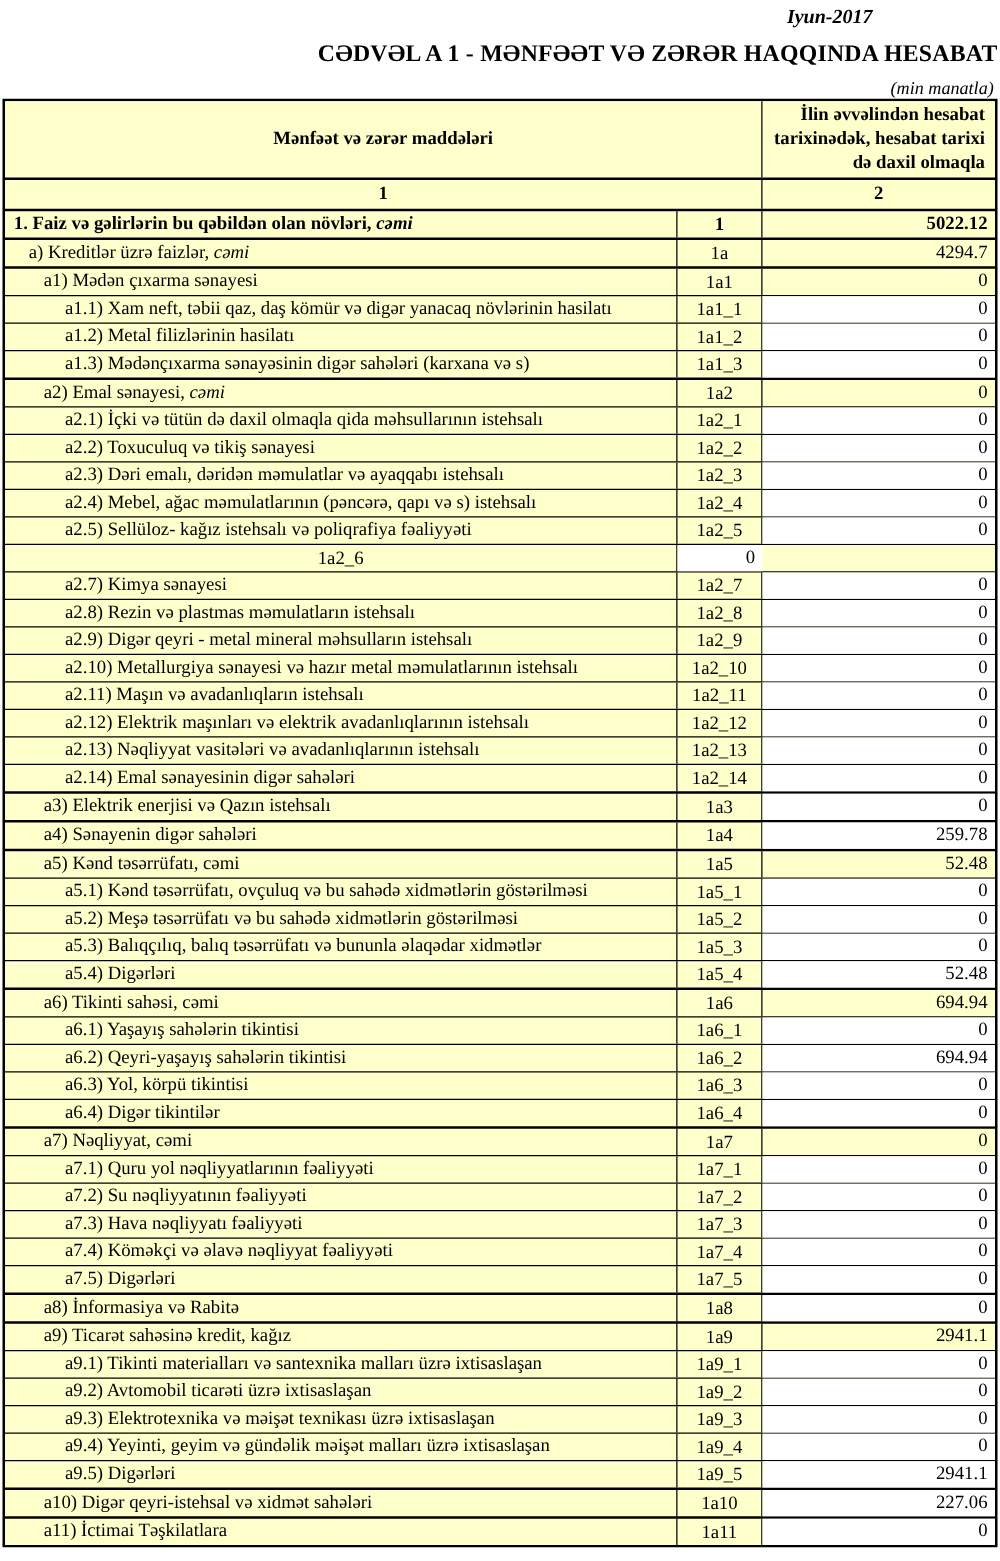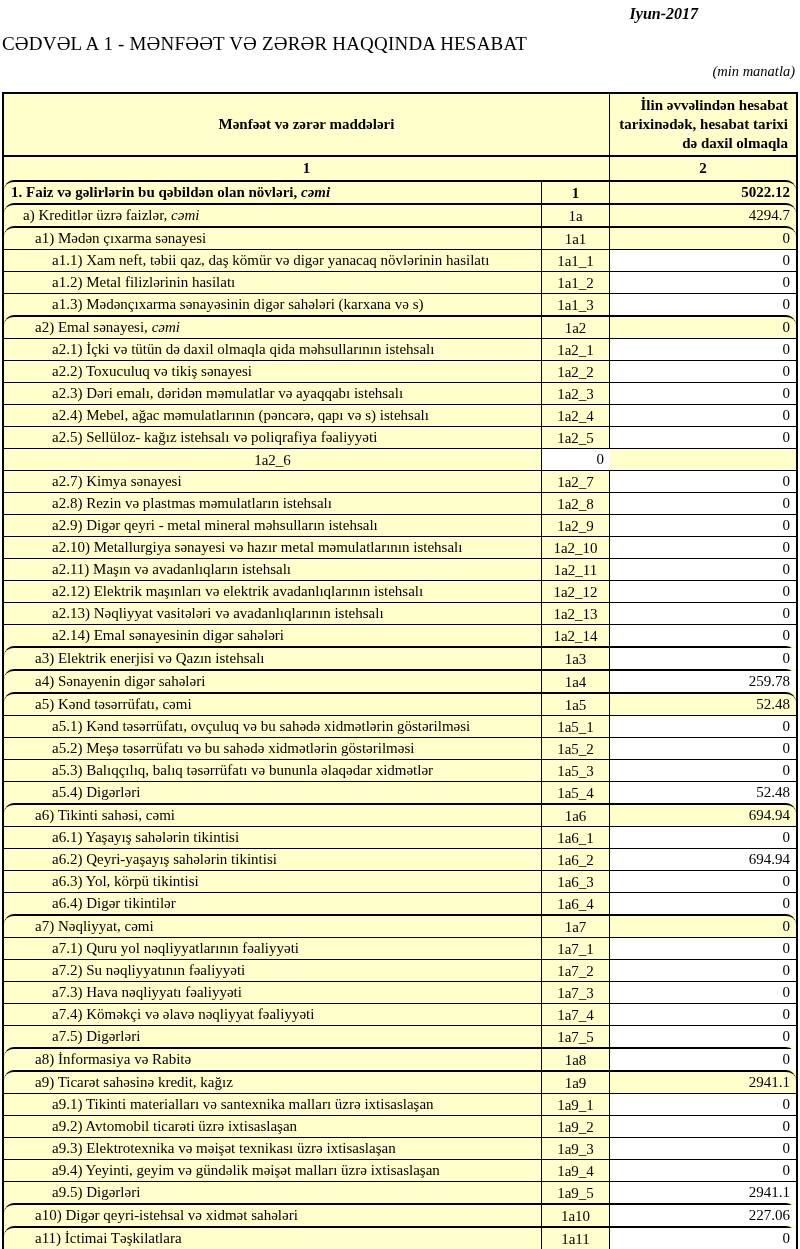--- a/index.html
+++ b/index.html
@@ -21,29 +21,29 @@
     margin-top:5px;
     text-align:right;
     padding-right:100px;
     font-weight:bold;
     font-style:italic;
     font-size:16px;
     line-height:18px;
   }
   .page-title{
     margin-top:9px;
-    text-align:left;
-    font-weight:normal;
+    text-align:right;
+    font-weight:bold;
     font-size:19px;
     line-height:24px;
     letter-spacing:0.2px;
   }
   .unit-note{
     margin-top:7px;
-    margin-bottom:13px;
+    margin-bottom:0;
     text-align:right;
     padding-right:3px;
     font-style:italic;
     font-size:14.5px;
     line-height:16px;
   }
 
   .report-table{
     border:2px solid var(--border);
     background:var(--yellow);
@@ -68,21 +68,21 @@
   .h-cell.first{border-right:1px solid var(--border);}
 
   .row{
     display:grid;
     grid-template-columns:538px 68px 1fr;
     border-top:1px solid var(--border);
     background:var(--yellow);
     min-height:22px;
     font-size:15px;
   }
-  .row.major{border-top-width:2px;border-radius:10px;}
+  .row.major{border-top-width:2px;}
   .row.bold{font-weight:bold;}
   .cell{overflow:hidden;}
   .c-label{
     border-right:1px solid var(--border);
     padding:1px 3px 1px 2px;
     line-height:19px;
   }
   .c-label .txt{display:block;}
   .lvl0 .txt{text-indent:5px;}
   .lvl1 .txt{text-indent:17px;}

